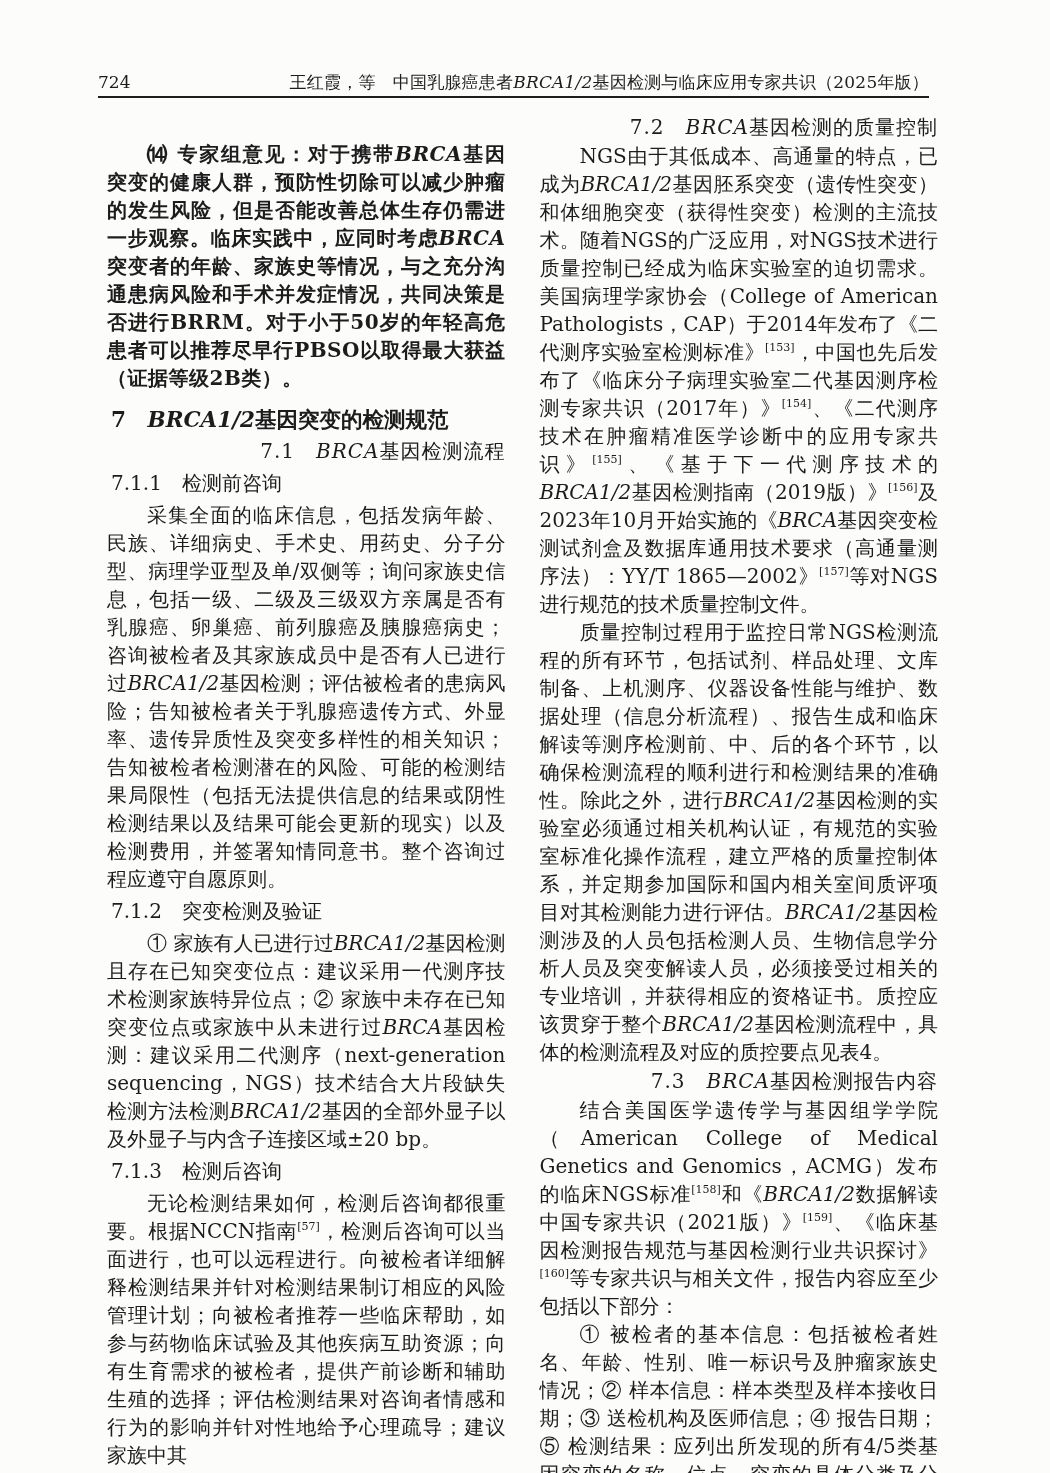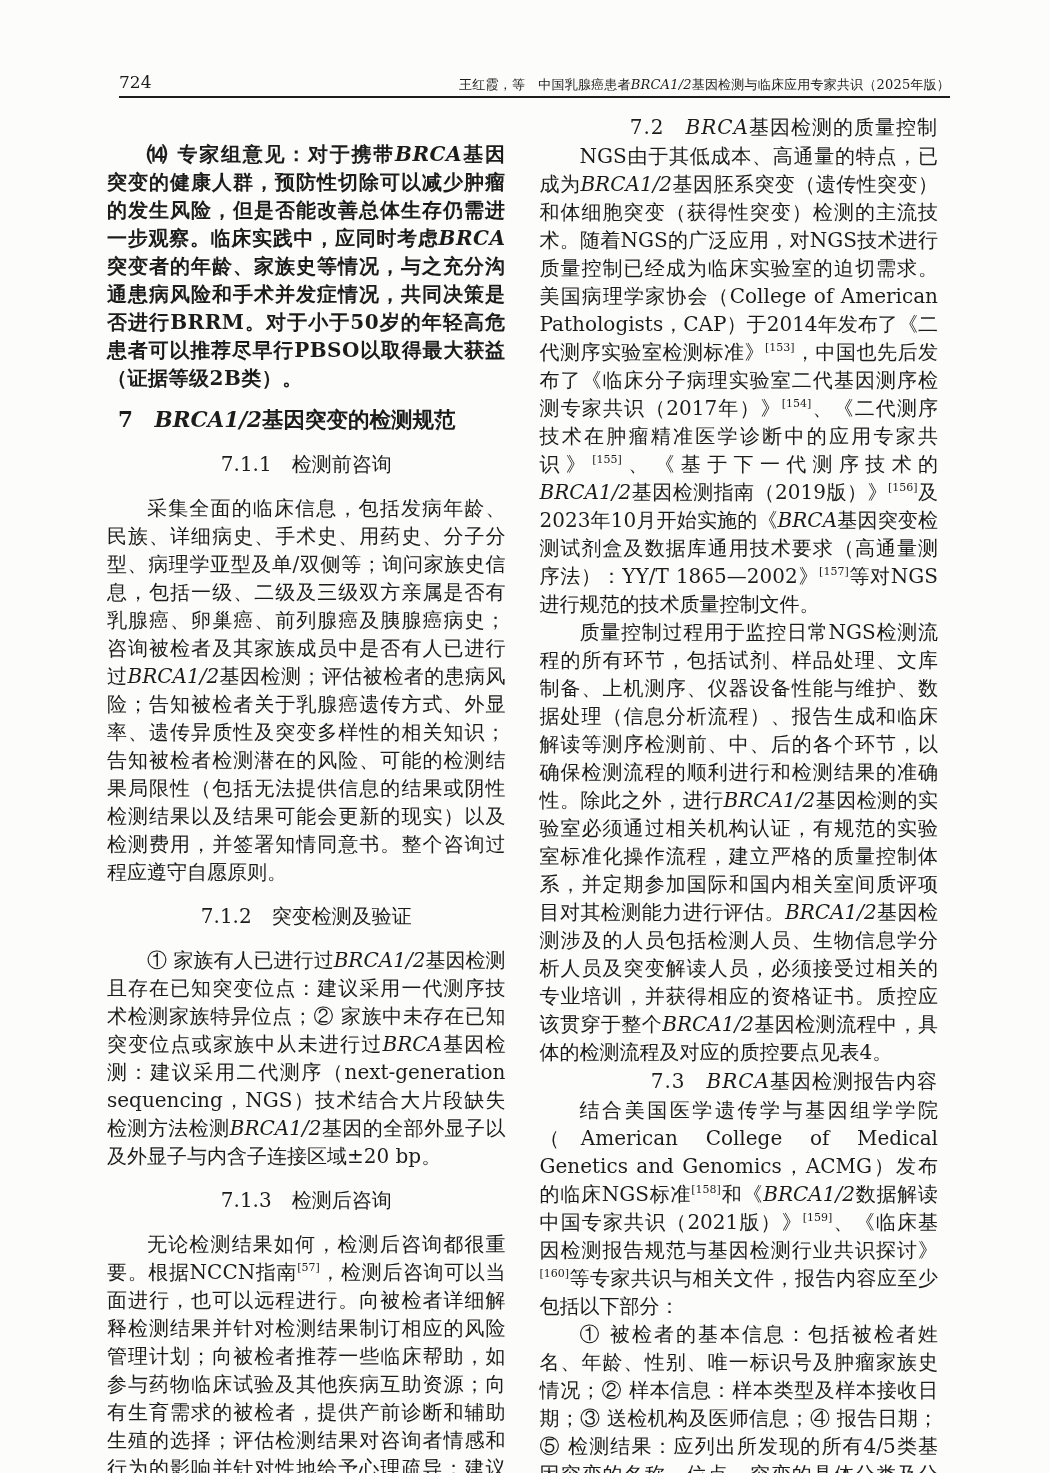--- a/index.html
+++ b/index.html
@@ -9,59 +9,59 @@
   }
   html,body{margin:0;padding:0;}
   body{
     width:1050px;height:1473px;position:relative;
     background:var(--bg);
     color:var(--ink);
     font-family:"DejaVu Serif","Liberation Serif",serif;
     overflow:hidden;
   }
   .page-header{
-    position:absolute;left:119px;top:74px;width:831px;
+    position:absolute;left:98px;top:74px;width:831px;
     display:flex;justify-content:space-between;align-items:flex-end;
     border-bottom:2px solid var(--rule);
     padding-bottom:5px;
   }
   .page-number{font-size:17px;line-height:1;}
-  .running-title{font-size:13px;line-height:1;letter-spacing:.2px;}
+  .running-title{font-size:17px;line-height:1;letter-spacing:.2px;}
   .columns{
     position:absolute;left:107px;top:112px;width:831px;
     display:flex;gap:34px;
   }
   .col{
     width:398.5px;
     font-size:20px;line-height:28px;
     text-align:justify;
     text-justify:inter-character;
   }
   .para{margin:0;}
   .indent{text-indent:2em;}
   .para-bold{
     margin:28px 0 0 0;
     font-weight:700;
     text-indent:2em;
     letter-spacing:.5px;
   }
   .sec-h1{
-    margin:14px 0 3px 11px;
+    margin:14px 0 3px 4px;
     font-size:21.5px;
     font-weight:700;
     text-align:left;
   }
   .sec-h2{
     margin:1px 0;
     text-align:right;
     letter-spacing:1px;
   }
   .sec-h3{
-    margin:16px;
-    text-align:center;
+    margin:4px;
+    text-align:left;
   }
   .it{font-style:italic;}
   sup.ref{
     font-size:11px;
     line-height:0;
     vertical-align:super;
     letter-spacing:0;
   }
 </style>
 </head>
@@ -69,20 +69,21 @@
 
 <header class="page-header">
   <span class="page-number">724</span>
   <span class="running-title"><span>王红霞，等　中国乳腺癌患者</span><span class="it">BRCA1/2</span><span>基因检测与临床应用专家共识（2025年版）</span></span>
 </header>
 
 <main class="columns">
   <div class="col">
       <div class="para-bold"><span>⒁ 专家组意见：对于携带</span><span class="it">BRCA</span><span>基因突变的健康人群，预防性切除可以减少肿瘤的发生风险，但是否能改善总体生存仍需进一步观察。临床实践中，应同时考虑</span><span class="it">BRCA</span><span>突变者的年龄、家族史等情况，与之充分沟通患病风险和手术并发症情况，共同决策是否进行BRRM。对于小于50岁的年轻高危患者可以推荐尽早行PBSO以取得最大获益（证据等级2B类）。</span></div>
       <div class="sec-h1"><span>7　</span><span class="it">BRCA1/2</span><span>基因突变的检测规范</span></div>
+      <div class="sec-h2"><span>7.1　</span><span class="it">BRCA</span><span>基因检测流程</span></div>
       <div class="sec-h3"><span>7.1.1　检测前咨询</span></div>
       <div class="para indent"><span>采集全面的临床信息，包括发病年龄、民族、详细病史、手术史、用药史、分子分型、病理学亚型及单/双侧等；询问家族史信息，包括一级、二级及三级双方亲属是否有乳腺癌、卵巢癌、前列腺癌及胰腺癌病史；咨询被检者及其家族成员中是否有人已进行过</span><span class="it">BRCA1/2</span><span>基因检测；评估被检者的患病风险；告知被检者关于乳腺癌遗传方式、外显率、遗传异质性及突变多样性的相关知识；告知被检者检测潜在的风险、可能的检测结果局限性（包括无法提供信息的结果或阴性检测结果以及结果可能会更新的现实）以及检测费用，并签署知情同意书。整个咨询过程应遵守自愿原则。</span></div>
       <div class="sec-h3"><span>7.1.2　突变检测及验证</span></div>
       <div class="para indent"><span>① 家族有人已进行过</span><span class="it">BRCA1/2</span><span>基因检测且存在已知突变位点：建议采用一代测序技术检测家族特异位点；② 家族中未存在已知突变位点或家族中从未进行过</span><span class="it">BRCA</span><span>基因检测：建议采用二代测序（next-generation sequencing，NGS）技术结合大片段缺失检测方法检测</span><span class="it">BRCA1/2</span><span>基因的全部外显子以及外显子与内含子连接区域±20 bp。</span></div>
       <div class="sec-h3"><span>7.1.3　检测后咨询</span></div>
       <div class="para indent"><span>无论检测结果如何，检测后咨询都很重要。根据NCCN指南</span><sup class="ref">[57]</sup><span>，检测后咨询可以当面进行，也可以远程进行。向被检者详细解释检测结果并针对检测结果制订相应的风险管理计划；向被检者推荐一些临床帮助，如参与药物临床试验及其他疾病互助资源；向有生育需求的被检者，提供产前诊断和辅助生殖的选择；评估检测结果对咨询者情感和行为的影响并针对性地给予心理疏导；建议家族中其</span></div>
     </div>
   <div class="col">
       <div class="sec-h2"><span>7.2　</span><span class="it">BRCA</span><span>基因检测的质量控制</span></div>
       <div class="para indent"><span>NGS由于其低成本、高通量的特点，已成为</span><span class="it">BRCA1/2</span><span>基因胚系突变（遗传性突变）和体细胞突变（获得性突变）检测的主流技术。随着NGS的广泛应用，对NGS技术进行质量控制已经成为临床实验室的迫切需求。美国病理学家协会（College of American Pathologists，CAP）于2014年发布了《二代测序实验室检测标准》</span><sup class="ref">[153]</sup><span>，中国也先后发布了《临床分子病理实验室二代基因测序检测专家共识（2017年）》</span><sup class="ref">[154]</sup><span>、《二代测序技术在肿瘤精准医学诊断中的应用专家共识》</span><sup class="ref">[155]</sup><span>、《基于下一代测序技术的</span><span class="it">BRCA1/2</span><span>基因检测指南（2019版）》</span><sup class="ref">[156]</sup><span>及2023年10月开始实施的《</span><span class="it">BRCA</span><span>基因突变检测试剂盒及数据库通用技术要求（高通量测序法）：YY/T 1865—2002》</span><sup class="ref">[157]</sup><span>等对NGS进行规范的技术质量控制文件。</span></div>

